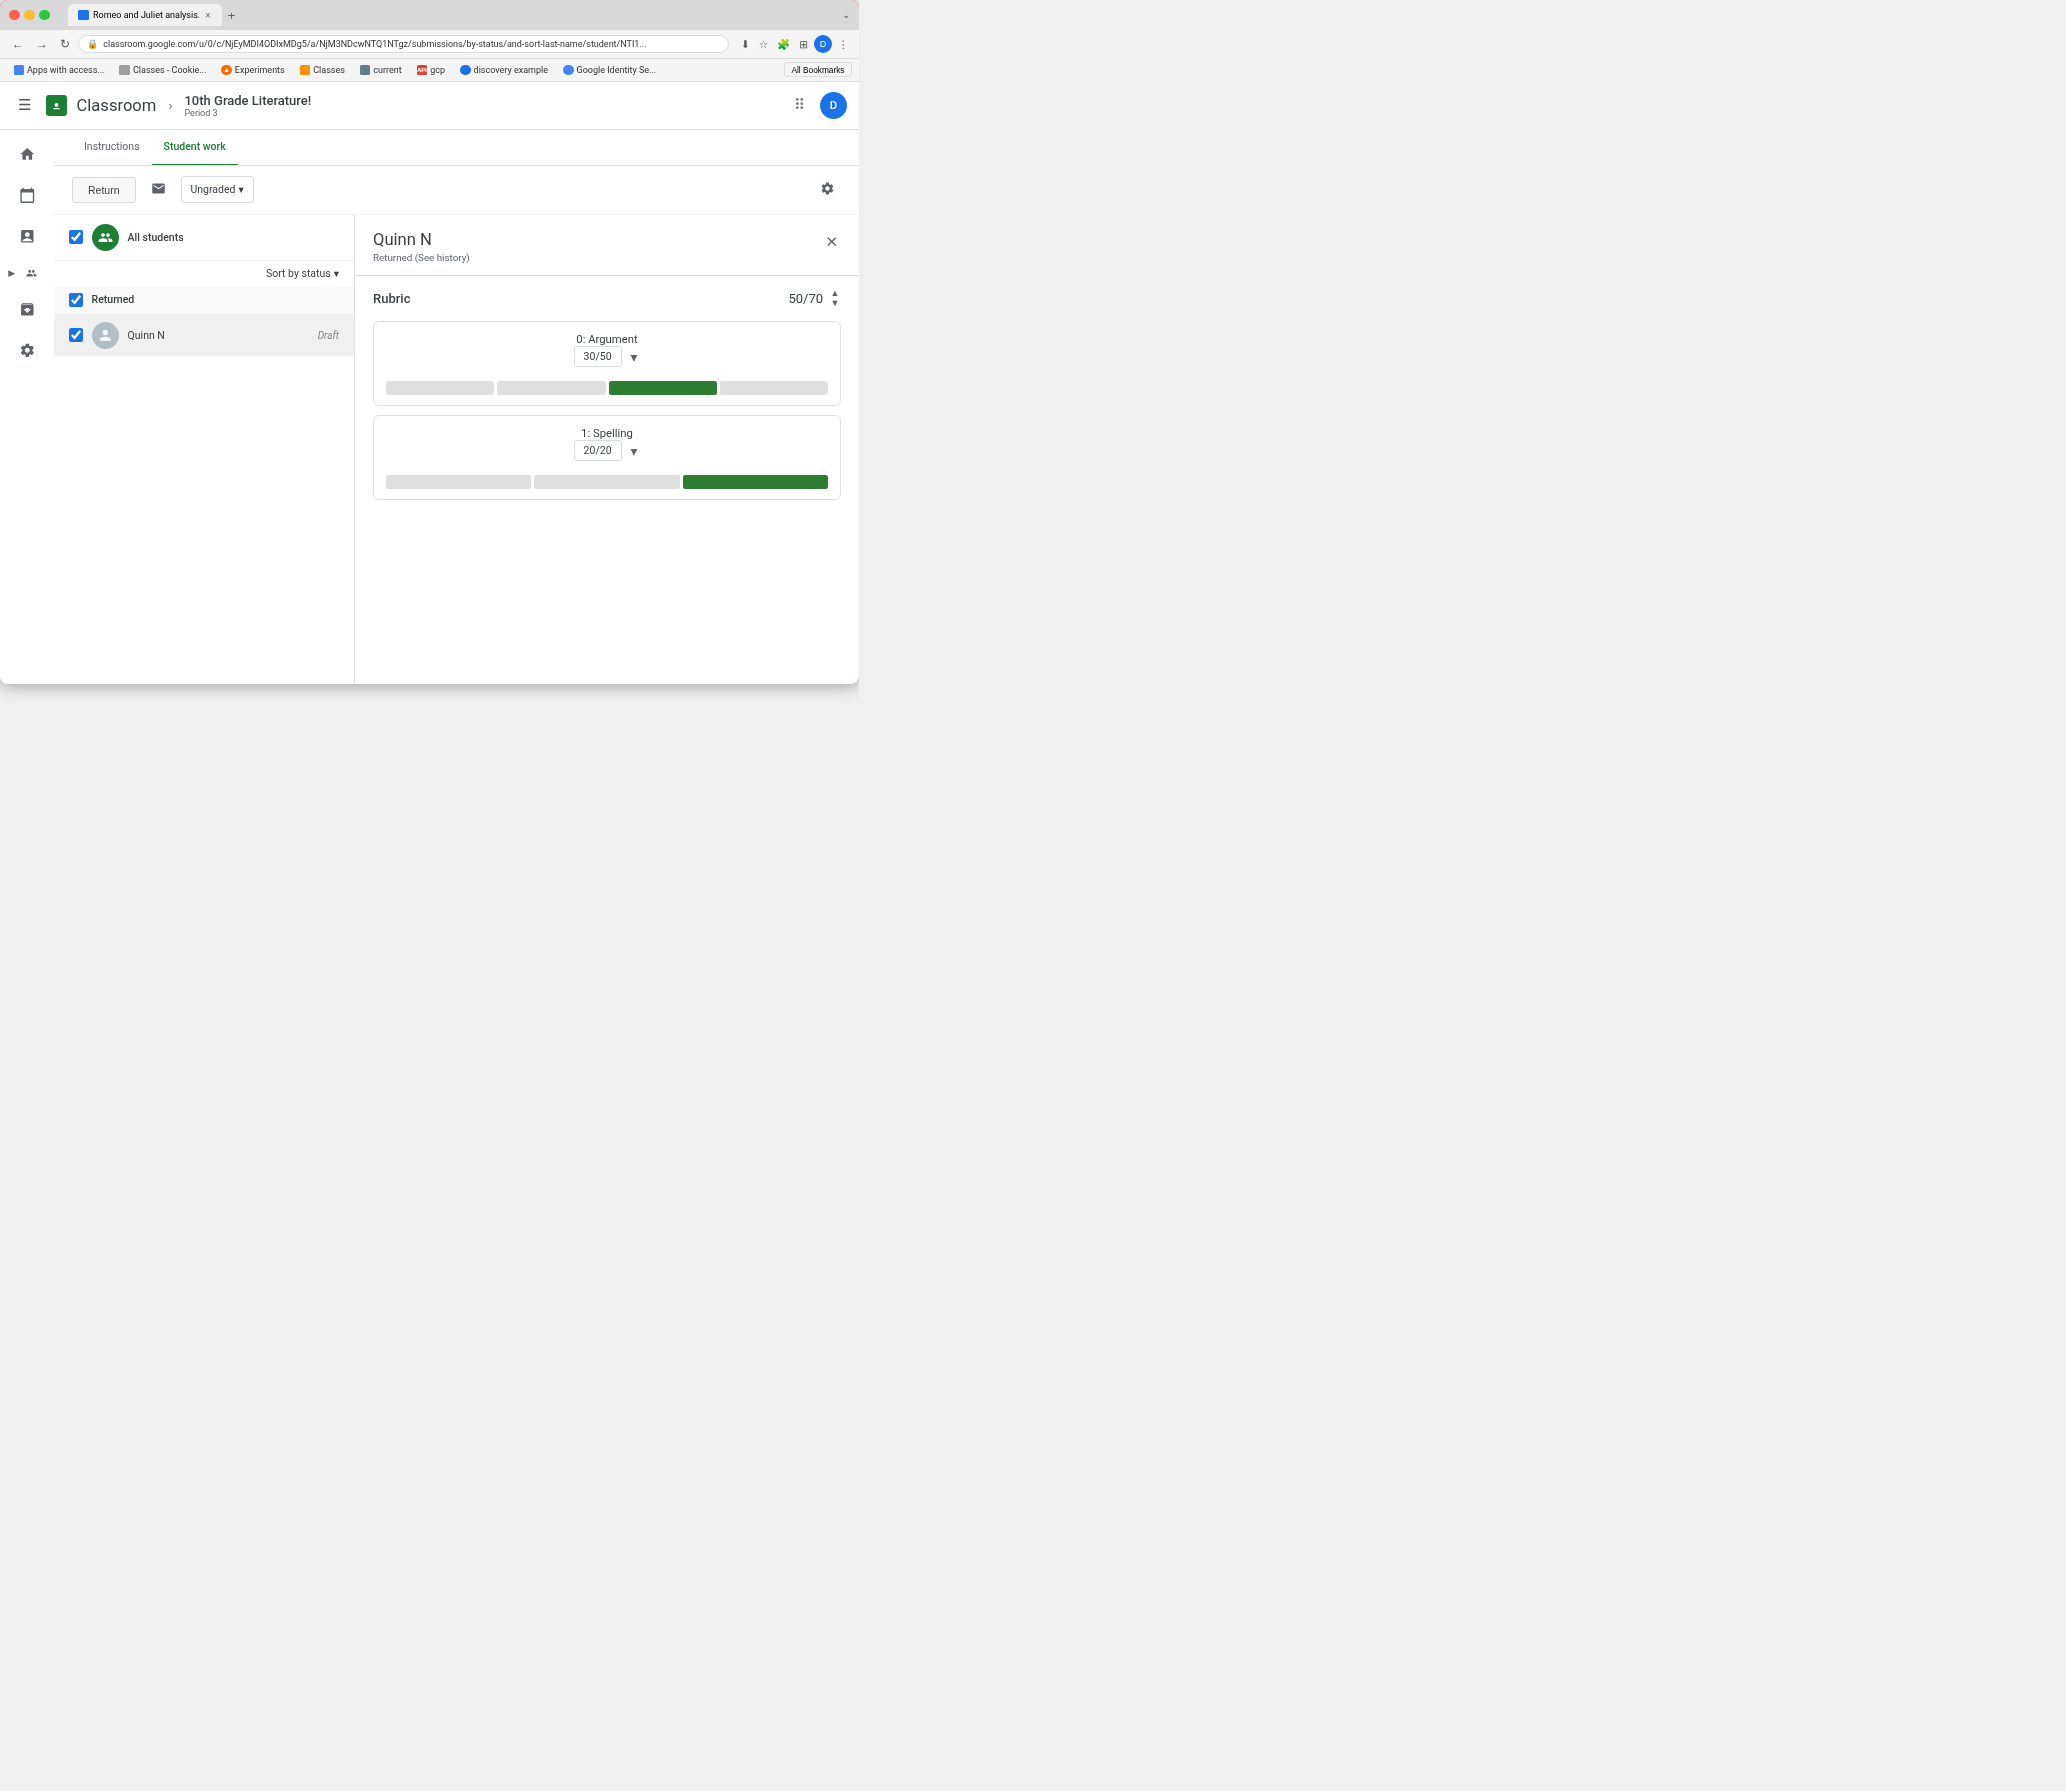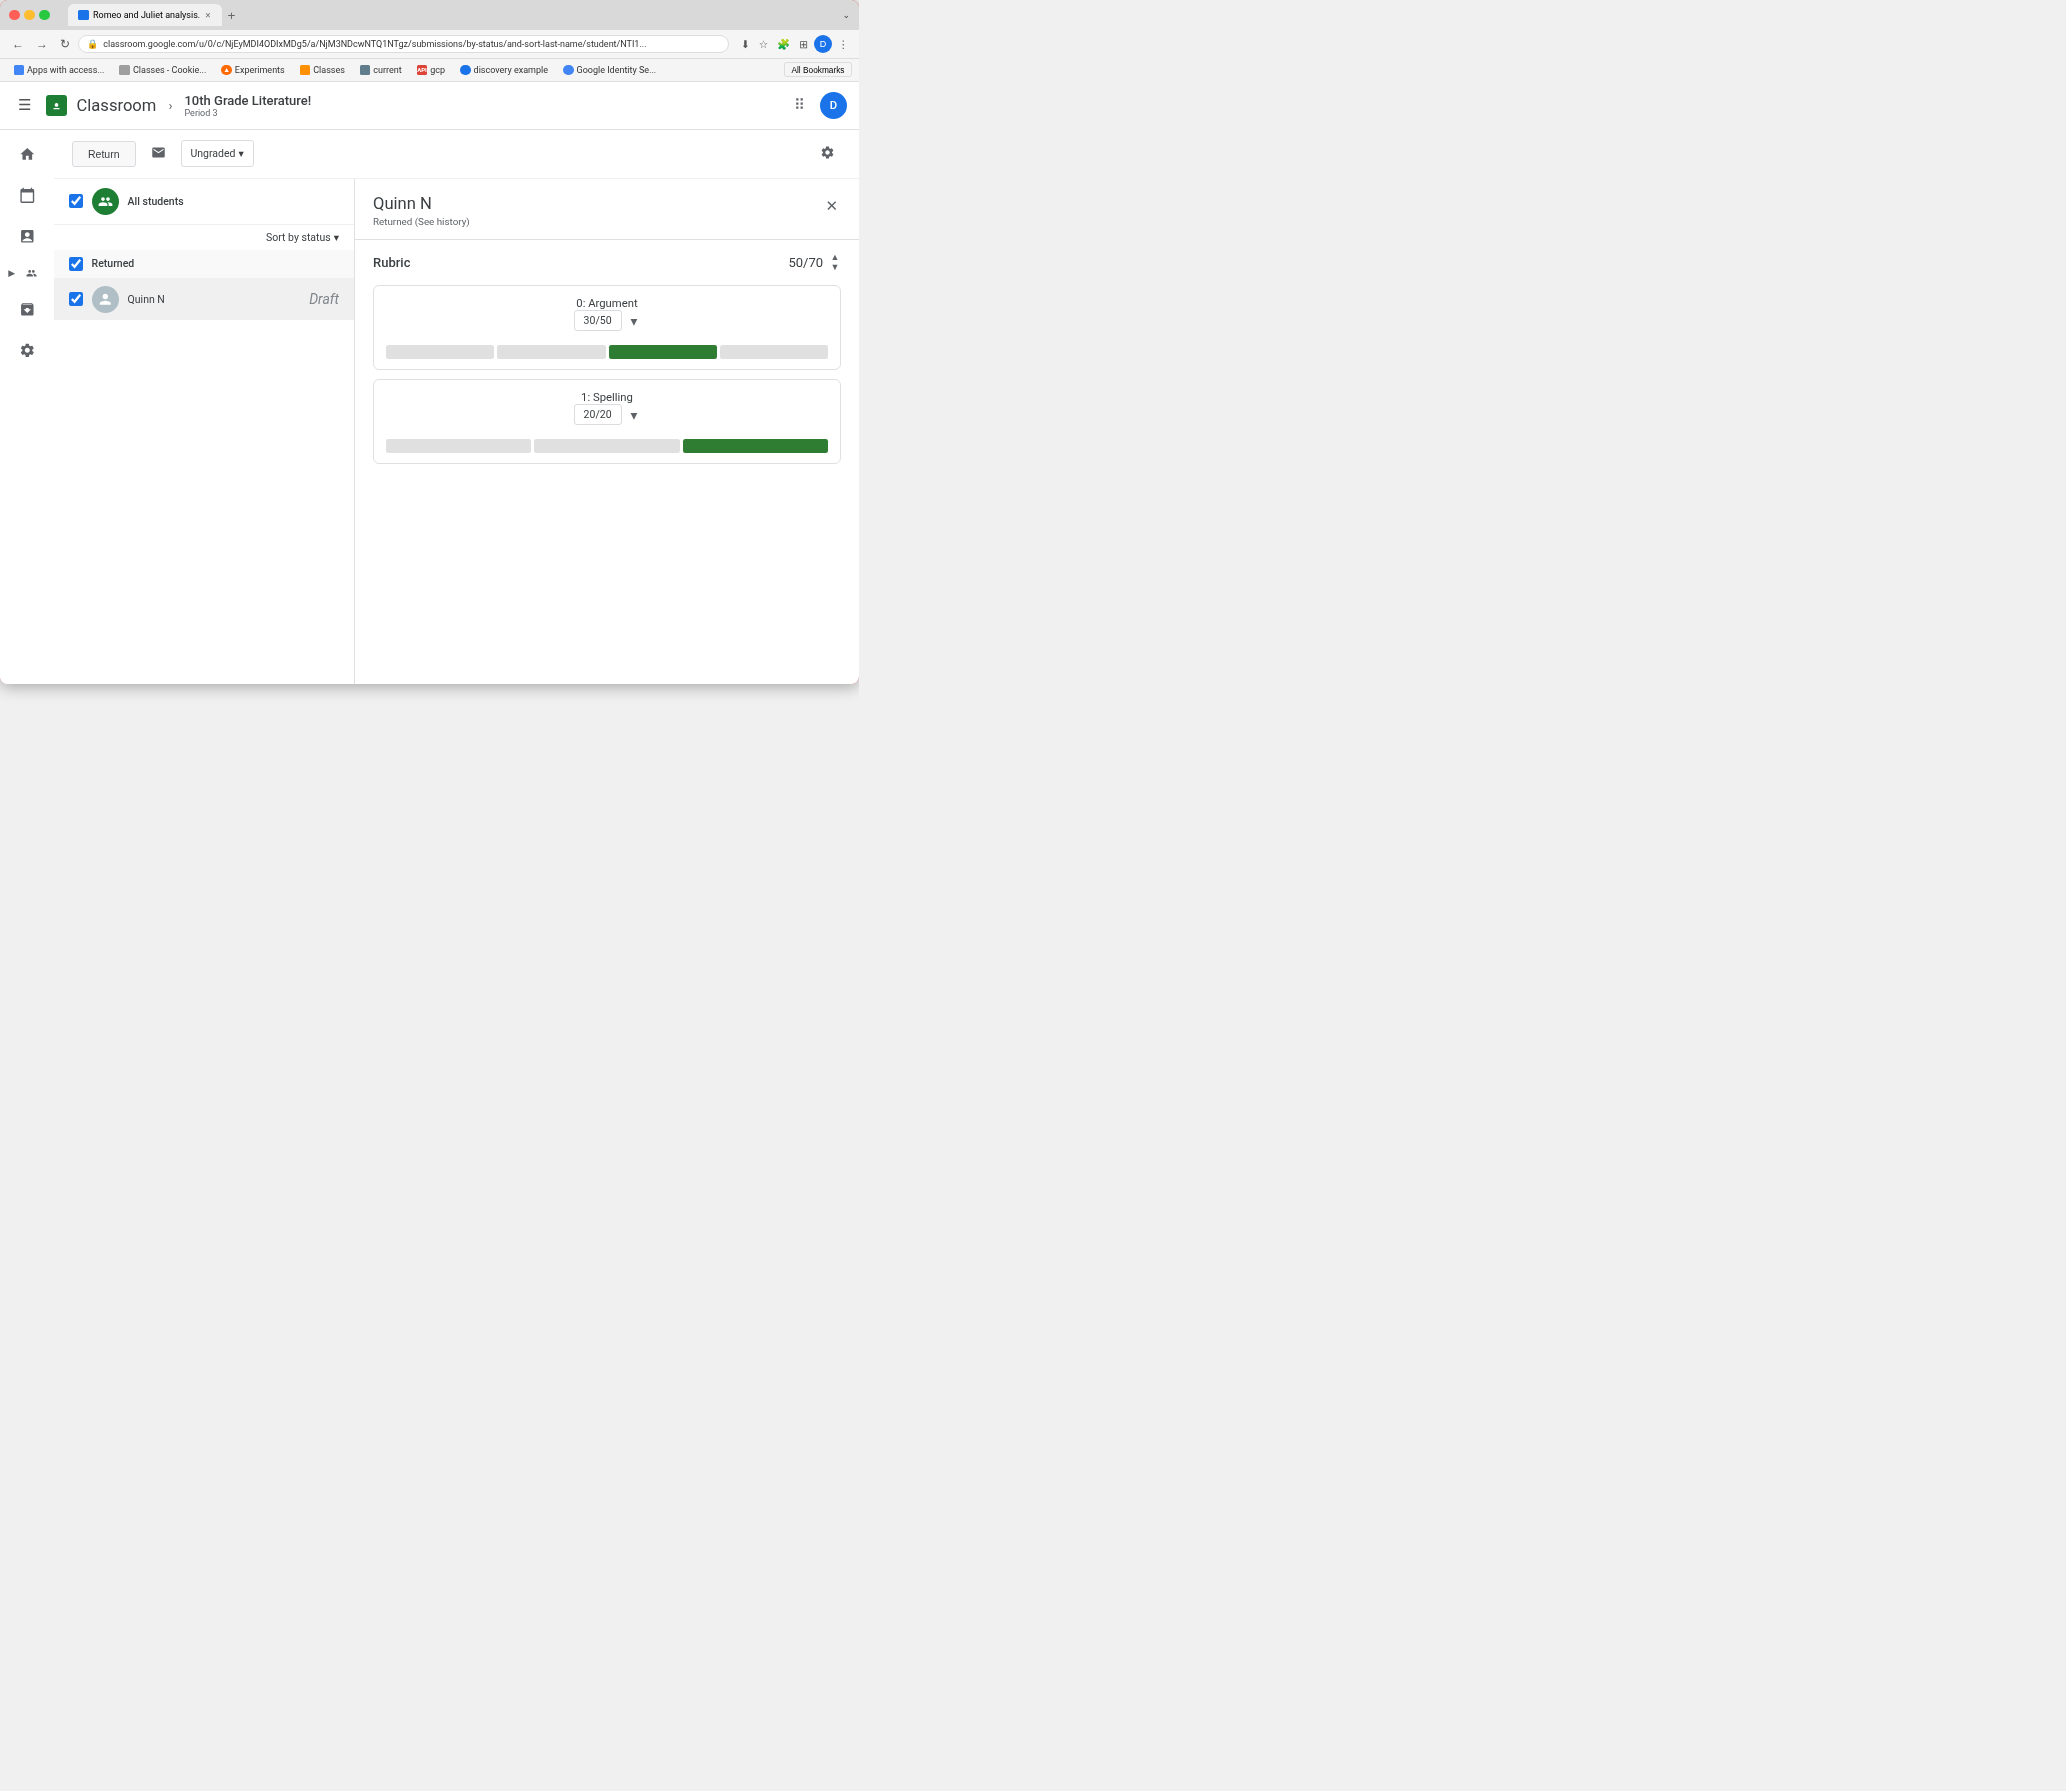--- a/index.html
+++ b/index.html
@@ -101,21 +101,21 @@
     .sort-row { display: flex; align-items: center; padding: 6px 15px 6px 39px; gap: 3px; justify-content: flex-end; }
     .sort-label { font-size: 10.5px; color: #3c4043; }
     .sort-chevron { font-size: 10.5px; color: #3c4043; }
 
     .section-header { display: flex; align-items: center; gap: 9px; padding: 7.5px 15px; background: #f9f9f9; }
     .section-label { font-size: 10.5px; font-weight: 500; color: #3c4043; }
 
     .student-row { display: flex; align-items: center; gap: 9px; padding: 7.5px 15px; cursor: pointer; background: #f0f0f0; }
     .student-avatar { width: 27px; height: 27px; background: #b0bec5; border-radius: 50%; display: flex; align-items: center; justify-content: center; color: white; font-size: 10.5px; overflow: hidden; }
     .student-name { font-size: 10.5px; color: #3c4043; flex: 1; }
-    .student-status { font-size: 14px; color: #80868b; font-style: italic; }
+    .student-status { font-size: 10px; color: #80868b; font-style: italic; }
 
     
     .right-panel { flex: 1; display: flex; flex-direction: column; overflow: hidden; }
     
     .student-detail-header { display: flex; align-items: flex-start; padding: 15px 18px 12px; border-bottom: 0.8px solid #e0e0e0; }
     .student-detail-info { flex: 1; }
     .student-detail-name { font-size: 16.6px; font-weight: 400; color: #3c4043; }
     .student-detail-status { font-size: 9.8px; color: #5f6368; margin-top: 3px; }
     .detail-close-btn { background: none; border: none; cursor: pointer; color: #5f6368; font-size: 15px; padding: 3px; border-radius: 50%; }
 
@@ -279,20 +279,24 @@
         </button>
         <button class="sidebar-icon-btn">
           <svg width="16.6" height="16.6" viewBox="0 0 24 24" fill="#5f6368">
               <path d="M19.14 12.94c.04-.3.06-.61.06-.94 0-.32-.02-.64-.07-.94l2.03-1.58c.18-.14.23-.41.12-.61l-1.92-3.32c-.12-.22-.37-.29-.59-.22l-2.39.96c-.5-.38-1.03-.7-1.62-.94l-.36-2.54c-.04-.24-.24-.41-.48-.41h-3.84c-.24 0-.43.17-.47.41l-.36 2.54c-.59.24-1.13.57-1.62.94l-2.39-.96c-.22-.08-.47 0-.59.22L2.74 8.87c-.12.21-.08.47.12.61l2.03 1.58c-.05.3-.09.63-.09.94s.02.64.07.94l-2.03 1.58c-.18.14-.23.41-.12.61l1.92 3.32c.12.22.37.29.59.22l2.39-.96c.5.38 1.03.7 1.62.94l.36 2.54c.05.24.24.41.48.41h3.84c.24 0 .44-.17.47-.41l.36-2.54c.59-.24 1.13-.56 1.62-.94l2.39.96c.22.08.47 0 .59-.22l1.92-3.32c.12-.22.07-.47-.12-.61l-2.01-1.58zM12 15.6c-1.98 0-3.6-1.62-3.6-3.6s1.62-3.6 3.6-3.6 3.6 1.62 3.6 3.6-1.62 3.6-3.6 3.6z"></path>
             </svg>
         </button>
       </div>
 
       <div class="content-area">
 
+        <div class="content-tabs">
+          <div class="tab-item">Instructions</div>
+          <div class="tab-item active">Student work</div>
+        </div>
 
         <div class="toolbar">
           <button class="return-btn">Return</button>
           <button class="email-btn">
             <svg width="15" height="15" viewBox="0 0 24 24" fill="#5f6368">
                 <path d="M20 4H4c-1.1 0-2 .9-2 2v12c0 1.1.9 2 2 2h16c1.1 0 2-.9 2-2V6c0-1.1-.9-2-2-2zm0 4l-8 5-8-5V6l8 5 8-5v2z"></path>
               </svg>
           </button>
           <div class="grade-dropdown">
             <span>Ungraded</span>

